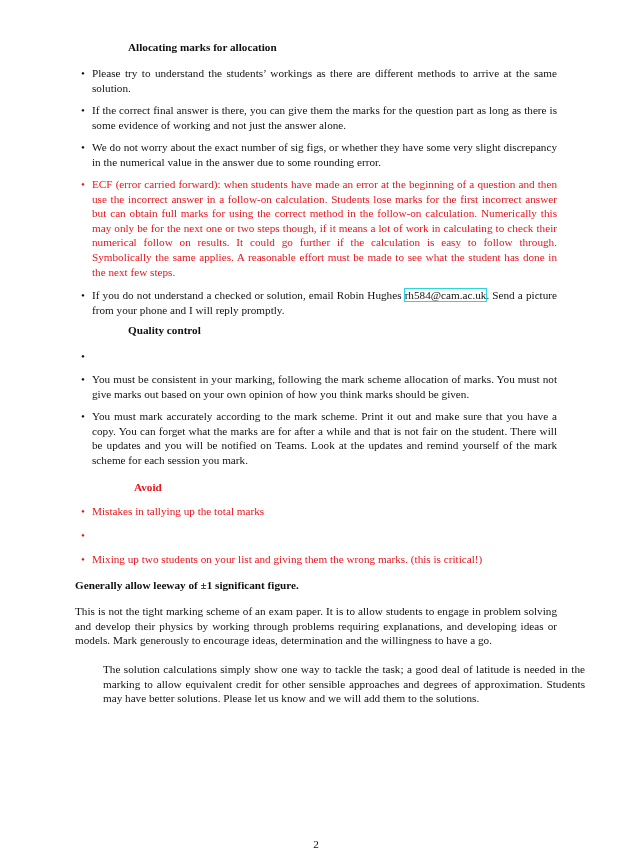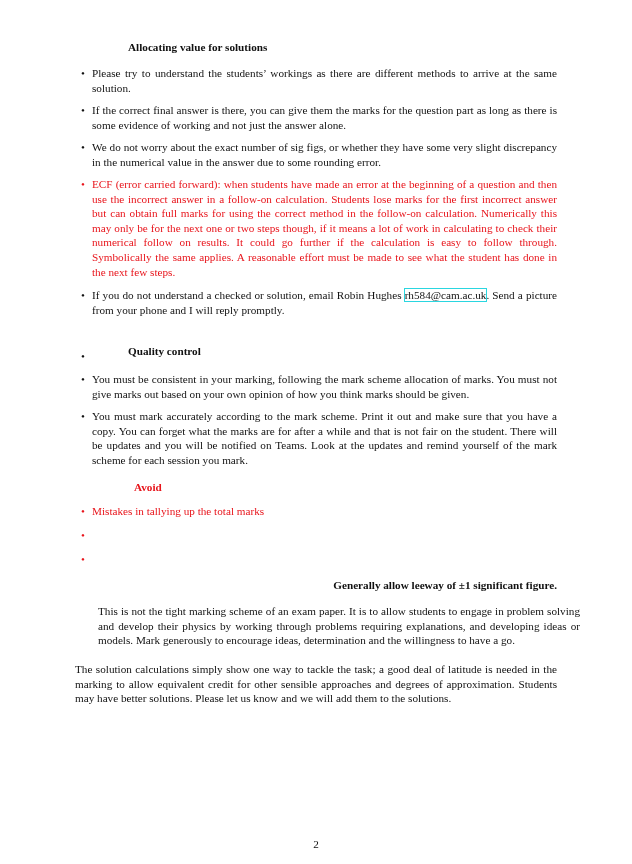--- a/index.html
+++ b/index.html
@@ -8,29 +8,29 @@
     font-family: "Liberation Serif", "DejaVu Serif", serif;
     font-size: 11.2px; color: #111; line-height: 14.6px;
   }
   .page { position: absolute; left: 75px; top: 0; width: 482px; }
   .heading { font-weight: bold; position: absolute; }
   .bullet { position: absolute; left: 17px; width: 465px; text-align: justify; }
   .bullet .dot { position: absolute; left: -11px; top: 0; }
   .red { color: #e8141b; }
   .para { position: absolute; left: 0; width: 482px; text-align: justify; }
   .email { outline: 1px solid #2ad6e0; outline-offset: 0; color: #111; text-decoration: none; }
-  .center { position: absolute; left: 0; width: 482px; text-align: right; font-weight: bold; }
+  .center { position: absolute; left: 0; width: 482px; text-align: left; font-weight: bold; }
   .pagenum { position: absolute; left: 0; width: 632px; text-align: center; top: 837px; }
 </style>
 </head>
 <body>
 
 <div class="page">
 
-  <div class="heading" style="left:53px; top:40px;">Allocating value for solutions</div>
+  <div class="heading" style="left:53px; top:40px;">Allocating marks for allocation</div>
 
   <div class="bullet" style="top:66px;">
     <span class="dot">•</span>
     <span>Please try to understand the students’ workings as there are different methods to arrive at the same solution.</span>
   </div>
 
   <div class="bullet" style="top:103px;">
     <span class="dot">•</span>
     <span>If the correct final answer is there, you can give them the marks for the question part as long as there is some evidence of working and not just the answer alone.</span>
   </div>
@@ -43,21 +43,21 @@
   <div class="bullet red" style="top:177px;">
     <span class="dot">•</span>
     <span>ECF (error carried forward): when students have made an error at the beginning of a question and then use the incorrect answer in a follow-on calculation. Students lose marks for the first incorrect answer but can obtain full marks for using the correct method in the follow-on calculation. Numerically this may only be for the next one or two steps though, if it means a lot of work in calculating to check their numerical follow on results. It could go further if the calculation is easy to follow through. Symbolically the same applies. A reasonable effort must be made to see what the student has done in the next few steps.</span>
   </div>
 
   <div class="bullet" style="top:288px;">
     <span class="dot">•</span>
     <span>If you do not understand a checked or solution, email Robin Hughes </span><a class="email" href="#">rh584@cam.ac.uk</a><span>. Send a picture from your phone and I will reply promptly.</span>
   </div>
 
-  <div class="heading" style="left:53px; top:323px;margin-top:21px;">Quality control</div>
+  <div class="heading" style="left:53px; top:323px;">Quality control</div>
 
   <div class="bullet" style="top:349px;">
     <span class="dot">•</span>
   </div>
 
   <div class="bullet" style="top:372px;">
     <span class="dot">•</span>
     <span>You must be consistent in your marking, following the mark scheme allocation of marks. You must not give marks out based on your own opinion of how you think marks should be given.</span>
   </div>
 
@@ -72,23 +72,24 @@
     <span class="dot">•</span>
     <span>Mistakes in tallying up the total marks</span>
   </div>
 
   <div class="bullet red" style="top:528px;">
     <span class="dot">•</span>
   </div>
 
   <div class="bullet red" style="top:552px;">
     <span class="dot">•</span>
+    <span>Mixing up two students on your list and giving them the wrong marks. (this is critical!)</span>
   </div>
 
   <div class="center" style="top:578px;">Generally allow leeway of ±1 significant figure.</div>
 
-  <div class="para" style="top:604px;margin-left:23px;">This is not the tight marking scheme of an exam paper. It is to allow students to engage in problem solving and develop their physics by working through problems requiring explanations, and developing ideas or models. Mark generously to encourage ideas, determination and the willingness to have a go.</div>
+  <div class="para" style="top:604px;">This is not the tight marking scheme of an exam paper. It is to allow students to engage in problem solving and develop their physics by working through problems requiring explanations, and developing ideas or models. Mark generously to encourage ideas, determination and the willingness to have a go.</div>
 
-  <div class="para" style="top:662px;">The solution calculations simply show one way to tackle the task; a good deal of latitude is needed in the marking to allow equivalent credit for other sensible approaches and degrees of approximation. Students may have better solutions. Please let us know and we will add them to the solutions.</div>
+  <div class="para" style="top:662px;margin-left:28px;">The solution calculations simply show one way to tackle the task; a good deal of latitude is needed in the marking to allow equivalent credit for other sensible approaches and degrees of approximation. Students may have better solutions. Please let us know and we will add them to the solutions.</div>
 
 </div>
 
 <div class="pagenum">2</div>
 
 </body></html>

